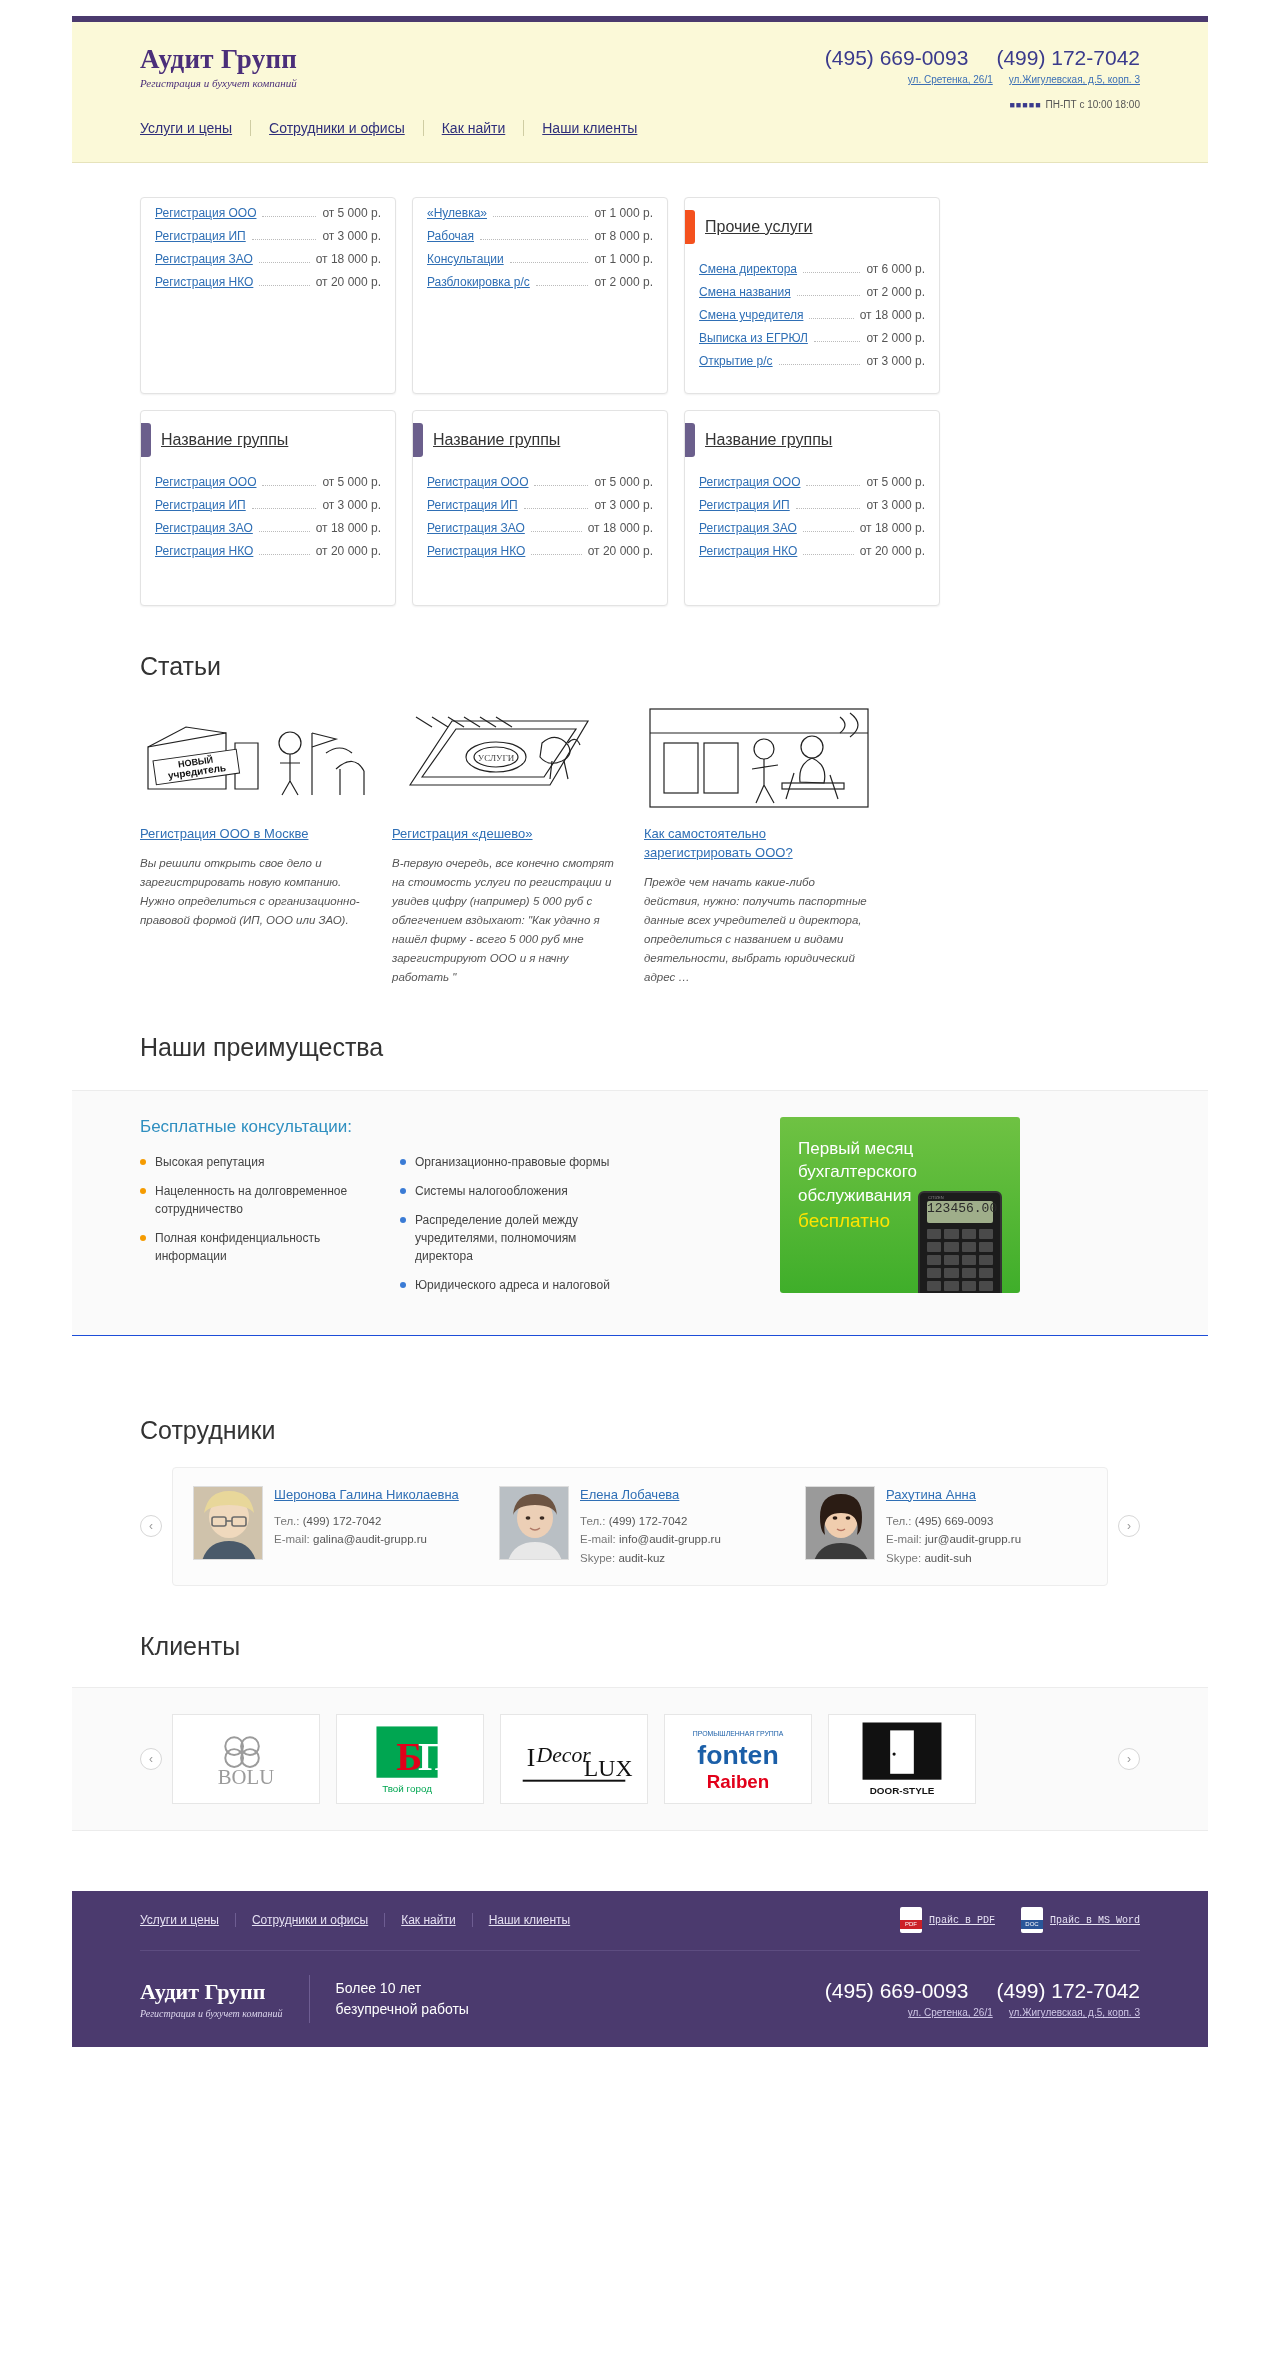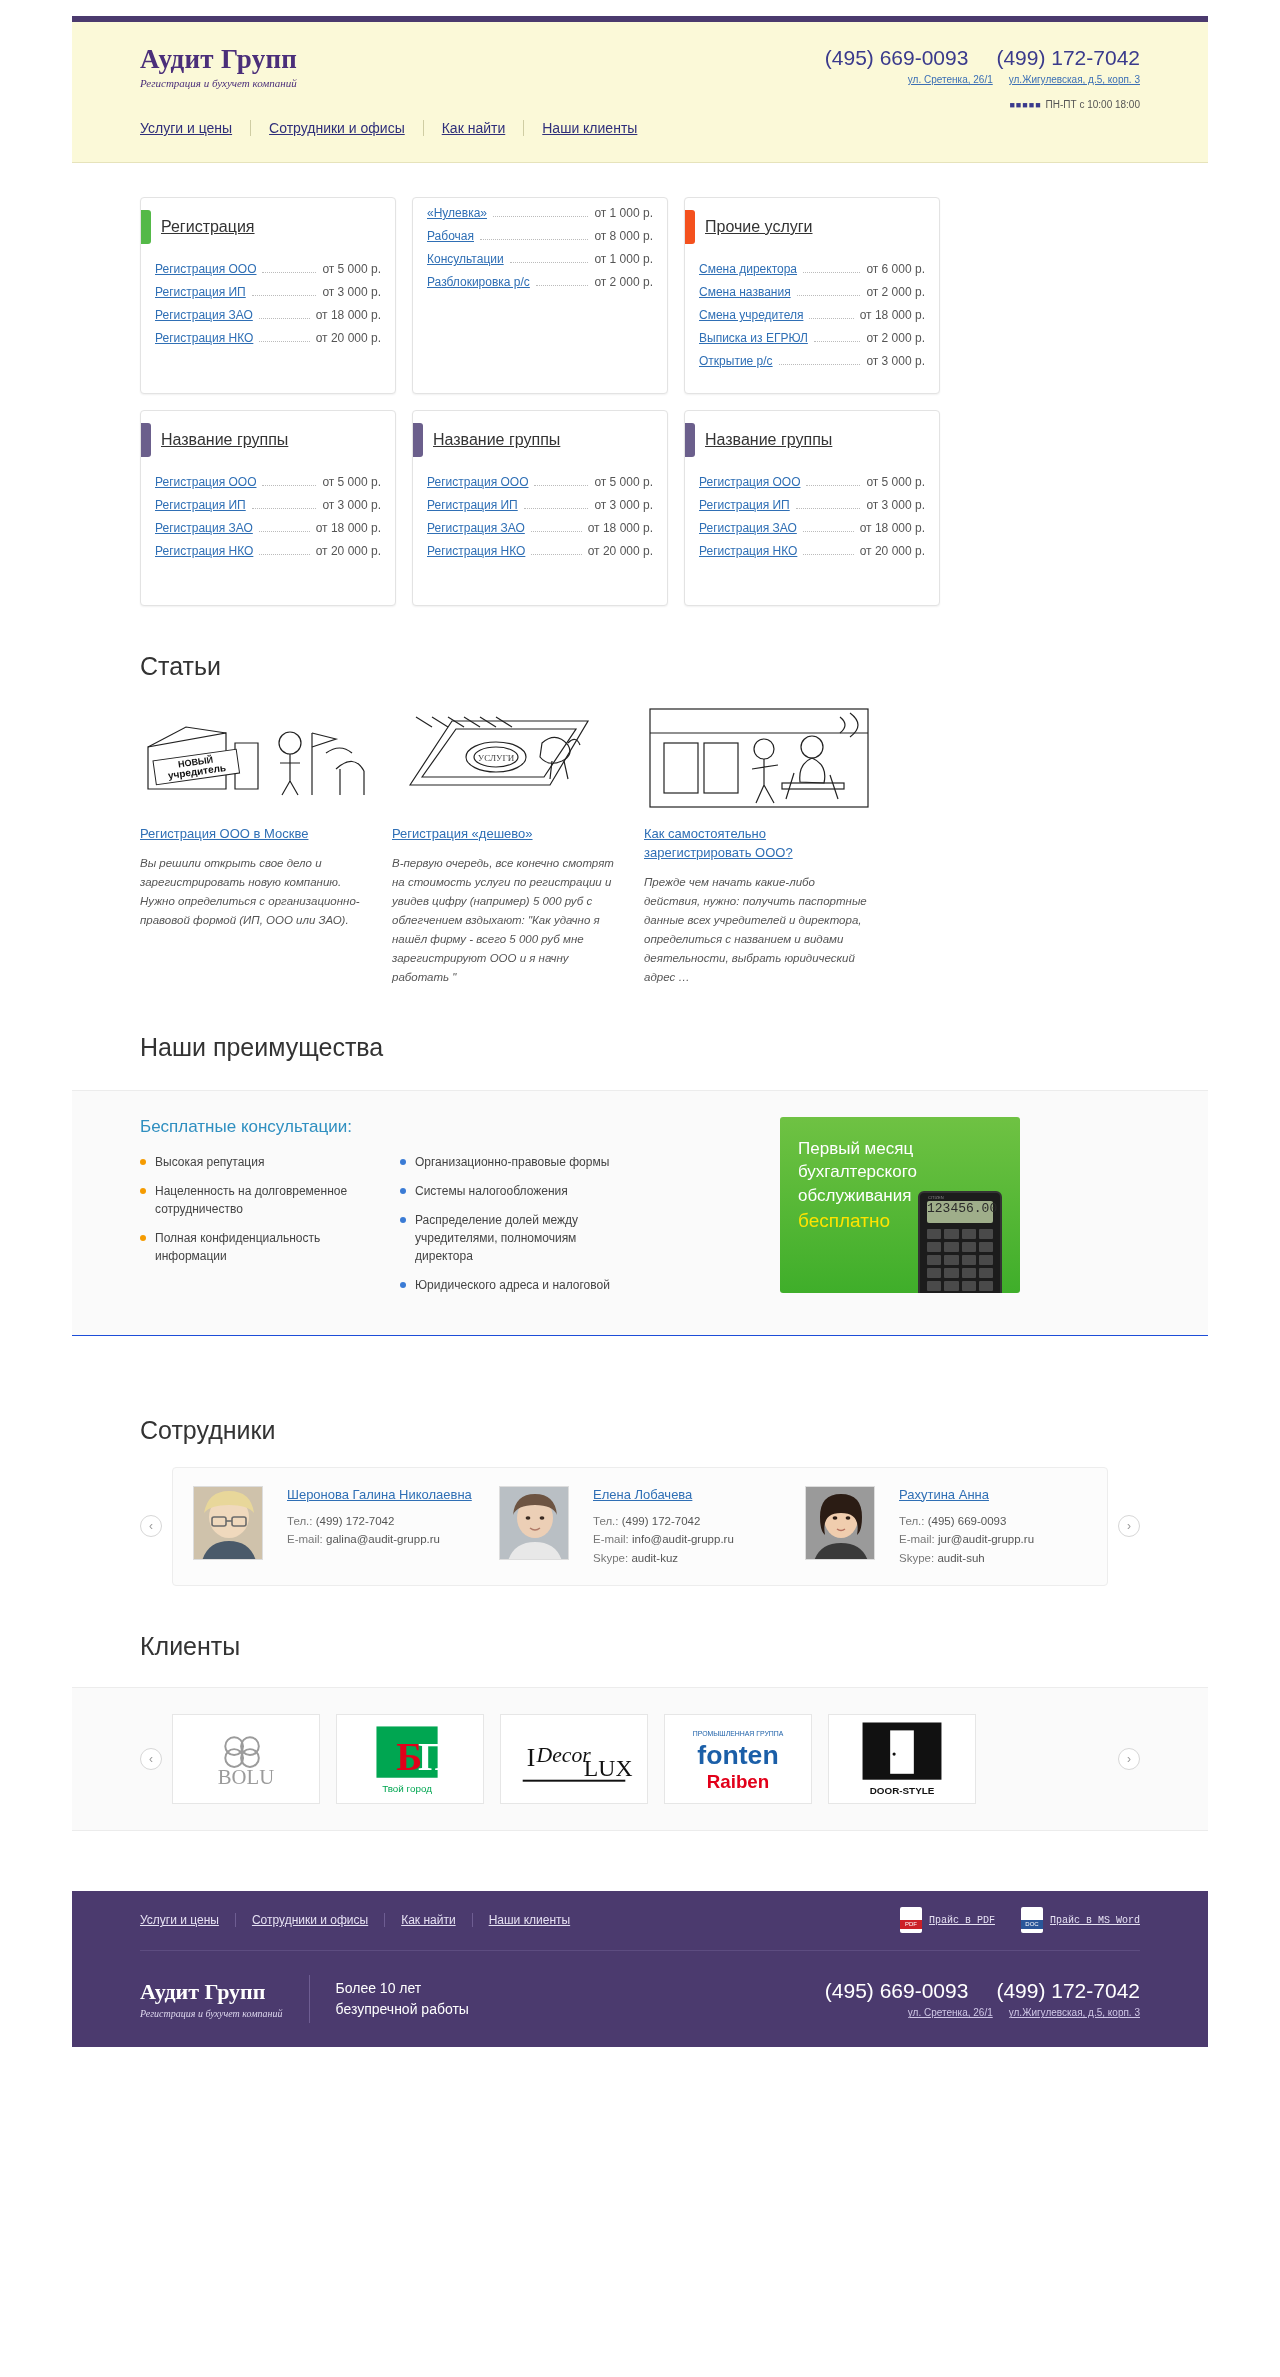--- a/index.html
+++ b/index.html
@@ -135,21 +135,21 @@
     border: 1px solid #d7d7d7; background: #fff; color: #999;
     display: flex; align-items: center; justify-content: center;
     font-size: 12px; cursor: pointer;
   }
   .arrow.left { left: 0; }
   .arrow.right { right: 0; }
   .staff-box {
     margin: 0 32px; background: #fcfcfc; border: 1px solid #ededed; border-radius: 4px;
     padding: 18px 20px; display: flex; gap: 24px;
   }
-  .staff-card { display: flex; gap: 24px; width: 290px; }
+  .staff-card { display: flex; gap: 11px; width: 290px; }
   .avatar { width: 70px; height: 74px; border: 1px solid #ddd; background: #d9d2c8; flex: none; overflow: hidden; }
   .staff-name { color: #2f6fb5; font-size: 13px; text-decoration: underline; line-height: 1.4; display:block; margin-bottom: 8px; cursor:pointer; }
   .staff-line { font-size: 11.5px; color: #555; line-height: 1.6; }
   .staff-line b { font-weight: normal; color: #777; }
 
   
   .clients-wrap { background: #fafafa; border-top: 1px solid #ececec; border-bottom: 1px solid #ececec; margin-top: 26px; }
   .clients-inner { width: 1000px; margin: 0 auto; padding: 26px 0; position: relative; }
   .clients-row { display: flex; gap: 16px; margin: 0 32px; }
   .client-logo {
@@ -223,24 +223,20 @@
         <div class="sep"></div>
         <a>Наши клиенты</a>
       </div>
 
     </div>
   </div>
 
   <div class="content">
     <div class="services" id="services-grid">
         <div class="svc-card">
-          <div class="svc-head">
-            <div class="svc-bar" style="background: rgb(84, 185, 72);"></div>
-            <a class="svc-title">Регистрация</a>
-          </div>
           <div class="svc-list">
             <div class="svc-row">
               <a class="svc-name">Регистрация ООО</a>
               <span class="svc-dots"></span>
               <span class="svc-price">от 5 000 р.</span>
             </div>
             <div class="svc-row">
               <a class="svc-name">Регистрация ИП</a>
               <span class="svc-dots"></span>
               <span class="svc-price">от 3 000 р.</span>

